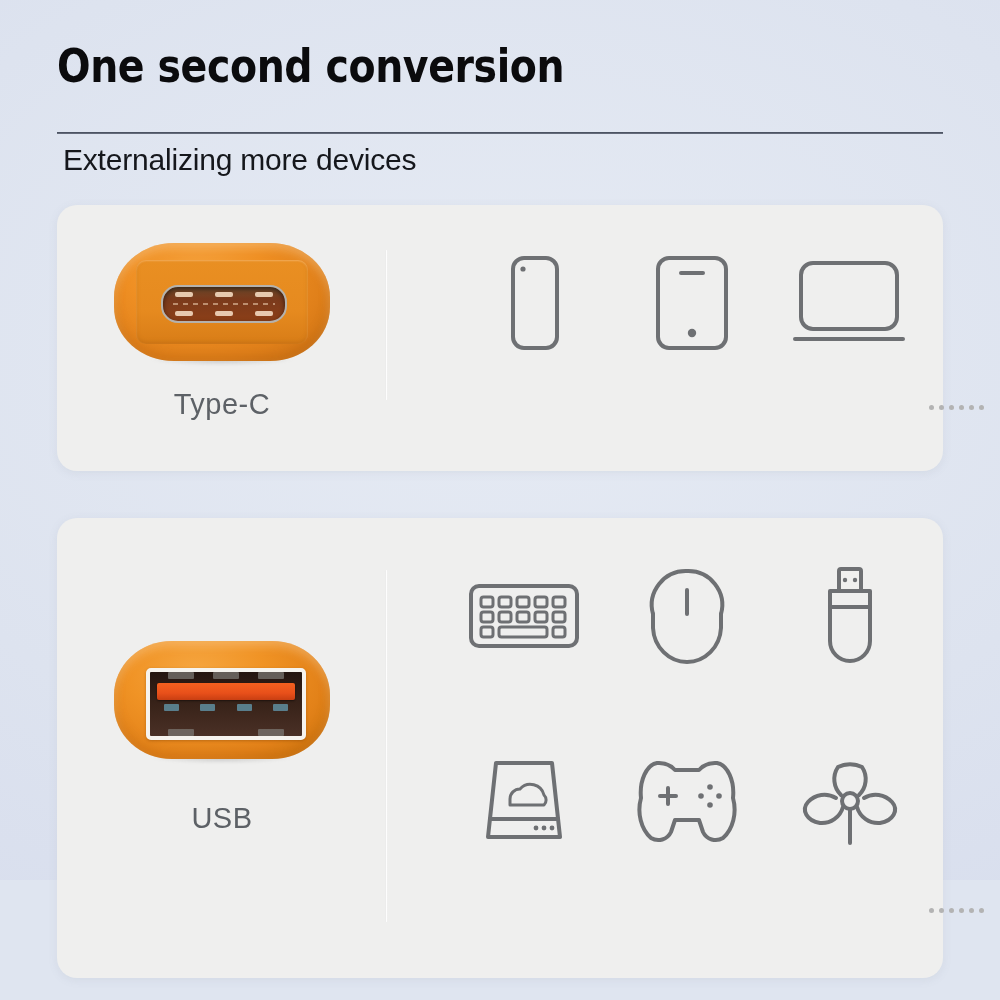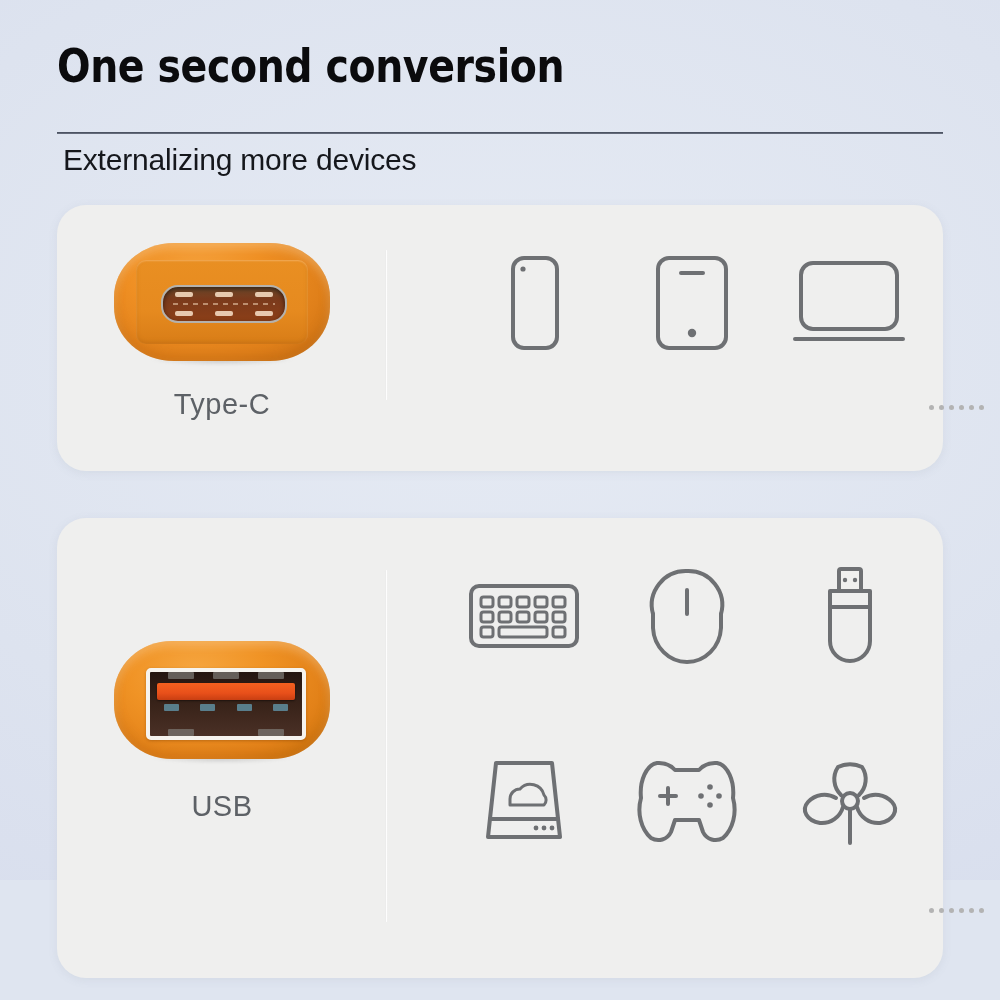--- a/index.html
+++ b/index.html
@@ -56,21 +56,21 @@
     font-size: 30px;
     color: #15171c;
     letter-spacing: -0.2px;
     white-space: nowrap;
   }
 
   
   .card {
     position: absolute;
     background: #efefee;
-    border-radius: 29px;
+    border-radius: 20px;
     box-shadow: 0 2px 10px rgba(110, 120, 140, 0.10);
   }
   #card-typec {
     left: 57px;
     top: 205px;
     width: 886px;
     height: 266px;
   }
   #card-usb {
     left: 57px;
@@ -97,21 +97,21 @@
   #connector-typec { left: 40px; top: 30px; width: 250px; }
   #connector-usb   { left: 40px; top: 115px; width: 250px; }
 
   .connector-label {
     font-family: "Liberation Sans", sans-serif;
     font-size: 29px;
     color: #5d6166;
     letter-spacing: 0.5px;
   }
   #label-typec { margin-top: 18px; }
-  #label-usb   { margin-top: 22px; }
+  #label-usb   { margin-top: 34px; }
 
   .plug-wrap {
     position: relative;
     width: 250px;
     height: 135px;
     margin: 0 auto;
   }
   .plug-shadow {
     position: absolute;
     left: 26px;

